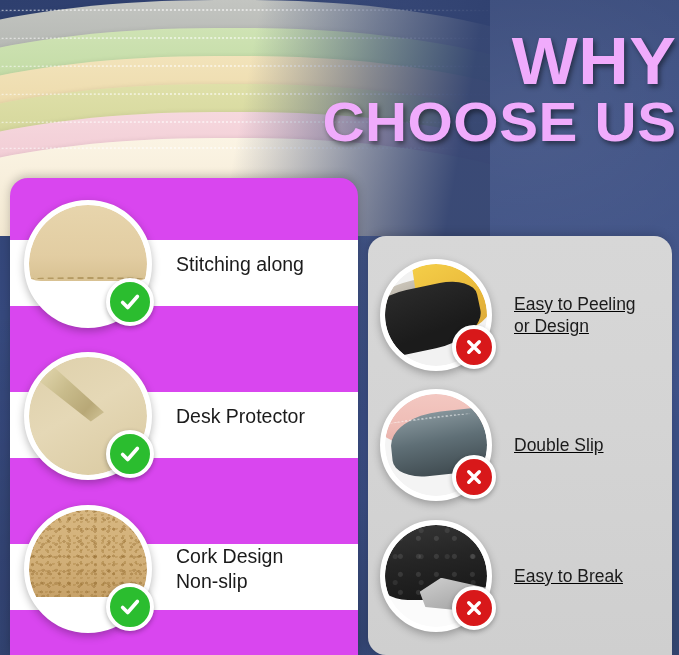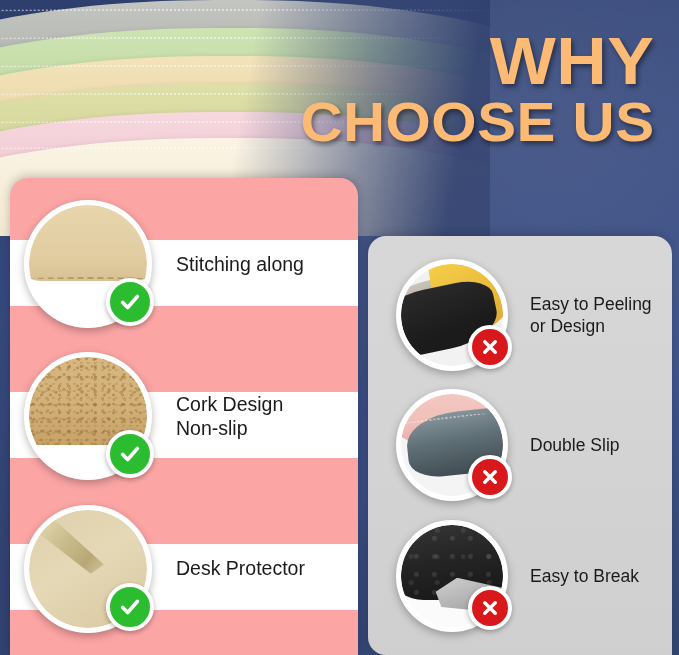--- a/index.html
+++ b/index.html
@@ -24,49 +24,49 @@
   .m1{top:14px;  background:linear-gradient(180deg,#c3c5c1 0%,#aeb1ac 55%,#9b9e99 100%);}
   .m2{top:42px;  background:linear-gradient(180deg,#cfe3b4 0%,#bcd79d 55%,#a9c689 100%);}
   .m3{top:70px;  background:linear-gradient(180deg,#f2e3ba 0%,#ead6a4 55%,#dfc78f 100%);}
   .m4{top:98px;  background:linear-gradient(180deg,#dfe0a9 0%,#cfd294 55%,#bcc180 100%);}
   .m5{top:126px; background:linear-gradient(180deg,#f6d8de 0%,#efc5cf 55%,#e4b2bf 100%);}
   .m6{top:152px; background:linear-gradient(180deg,#fbf4e4 0%,#f3e9d3 60%,#e6dbc2 100%);}
   .photo-fade{position:absolute;inset:0;pointer-events:none;
       background:linear-gradient(100deg,rgba(46,63,110,0) 52%,rgba(48,65,112,.55) 74%,rgba(48,65,112,.95) 92%);}
 
   
-  .heading{position:absolute;right:24px;top:30px;text-align:right;
-      color:#fdba74;line-height:.94;letter-spacing:.5px;
+  .heading{position:absolute;right:2px;top:30px;text-align:right;
+      color:#f0abfc;line-height:.94;letter-spacing:.5px;
       font-weight:700;font-family:"Liberation Sans","DejaVu Sans",sans-serif;
       text-shadow:2px 3px 5px rgba(0,0,0,.45);}
   .h-why{font-size:66px;transform:scaleX(1.06);transform-origin:right center;display:block;}
   .h-choose{font-size:56px;transform:scaleX(1.04);transform-origin:right center;display:block;margin-top:4px;}
 
   
   .card-cons{position:absolute;left:368px;top:236px;width:304px;height:419px;
       background:linear-gradient(180deg,#d7d7d7 0%,#d4d4d4 45%,#cfcfcf 100%);
       border-radius:18px 18px 0 18px;
       box-shadow:-2px -2px 10px rgba(0,0,0,.18);}
   .cons-list{position:absolute;left:0;top:0;width:100%;height:100%;
       display:flex;flex-direction:column;justify-content:space-around;padding:14px 0;box-sizing:border-box;}
 
   
   .card-pros{position:absolute;left:10px;top:178px;width:348px;height:477px;
       border-radius:18px 18px 0 0;overflow:hidden;
       box-shadow:0 -2px 10px rgba(0,0,0,.22);
-      background:#fca5a5;}
+      background:#d946ef;}
   .stripes{position:absolute;inset:0;}
   .stripe-w{position:absolute;left:0;width:100%;background:#fff;}
   .pros-list{position:absolute;left:0;top:0;width:100%;height:100%;
       display:flex;flex-direction:column;justify-content:space-around;padding:10px 0;box-sizing:border-box;}
 
   
   .row{display:flex;align-items:center;position:relative;}
   .row-pro{padding-left:14px;}
-  .row-con{padding-left:28px;}
+  .row-con{padding-left:12px;text-decoration:underline;}
 
   .thumb-wrap{position:relative;flex:0 0 auto;}
   .thumb{border-radius:50%;overflow:hidden;background:#fff;
       box-shadow:0 3px 9px rgba(0,0,0,.28);border:5px solid #fff;box-sizing:border-box;position:relative;}
   .thumb-pro{width:128px;height:128px;}
   .thumb-con{width:112px;height:112px;}
   .thumb-inner{position:absolute;inset:0;border-radius:50%;overflow:hidden;}
 
   
   .art-stitch{position:absolute;inset:0;background:#fff;}
@@ -264,53 +264,53 @@
         </div>
         <div class="label label-pro">
           <span>Stitching along</span>
         </div>
       </div>
 
       <div class="row row-pro">
         <div class="thumb-wrap">
           <div class="thumb thumb-pro">
             <div class="thumb-inner">
+              <div class="art-desk">
+                <div class="blade"></div>
+              </div>
+            </div>
+          </div>
+          <div class="badge badge-ok">
+            <svg viewBox="0 0 24 24" aria-hidden="true">
+              <path d="M4 12.5 L9.5 18 L20 6" fill="none" stroke="#fff" stroke-width="4" stroke-linecap="round" stroke-linejoin="round"></path>
+            </svg>
+          </div>
+        </div>
+        <div class="label label-pro">
+          <span>Desk Protector</span>
+        </div>
+      </div>
+
+      <div class="row row-pro">
+        <div class="thumb-wrap">
+          <div class="thumb thumb-pro">
+            <div class="thumb-inner">
               <div class="art-cork">
                 <div class="cork"></div>
               </div>
             </div>
           </div>
           <div class="badge badge-ok">
             <svg viewBox="0 0 24 24" aria-hidden="true">
               <path d="M4 12.5 L9.5 18 L20 6" fill="none" stroke="#fff" stroke-width="4" stroke-linecap="round" stroke-linejoin="round"></path>
             </svg>
           </div>
         </div>
         <div class="label label-pro">
           <span>Cork Design</span>
           <span>Non-slip</span>
         </div>
       </div>
 
-      <div class="row row-pro">
-        <div class="thumb-wrap">
-          <div class="thumb thumb-pro">
-            <div class="thumb-inner">
-              <div class="art-desk">
-                <div class="blade"></div>
-              </div>
-            </div>
-          </div>
-          <div class="badge badge-ok">
-            <svg viewBox="0 0 24 24" aria-hidden="true">
-              <path d="M4 12.5 L9.5 18 L20 6" fill="none" stroke="#fff" stroke-width="4" stroke-linecap="round" stroke-linejoin="round"></path>
-            </svg>
-          </div>
-        </div>
-        <div class="label label-pro">
-          <span>Desk Protector</span>
-        </div>
-      </div>
-
     </div>
   </div>
 
 </div>
 
 </body></html>

